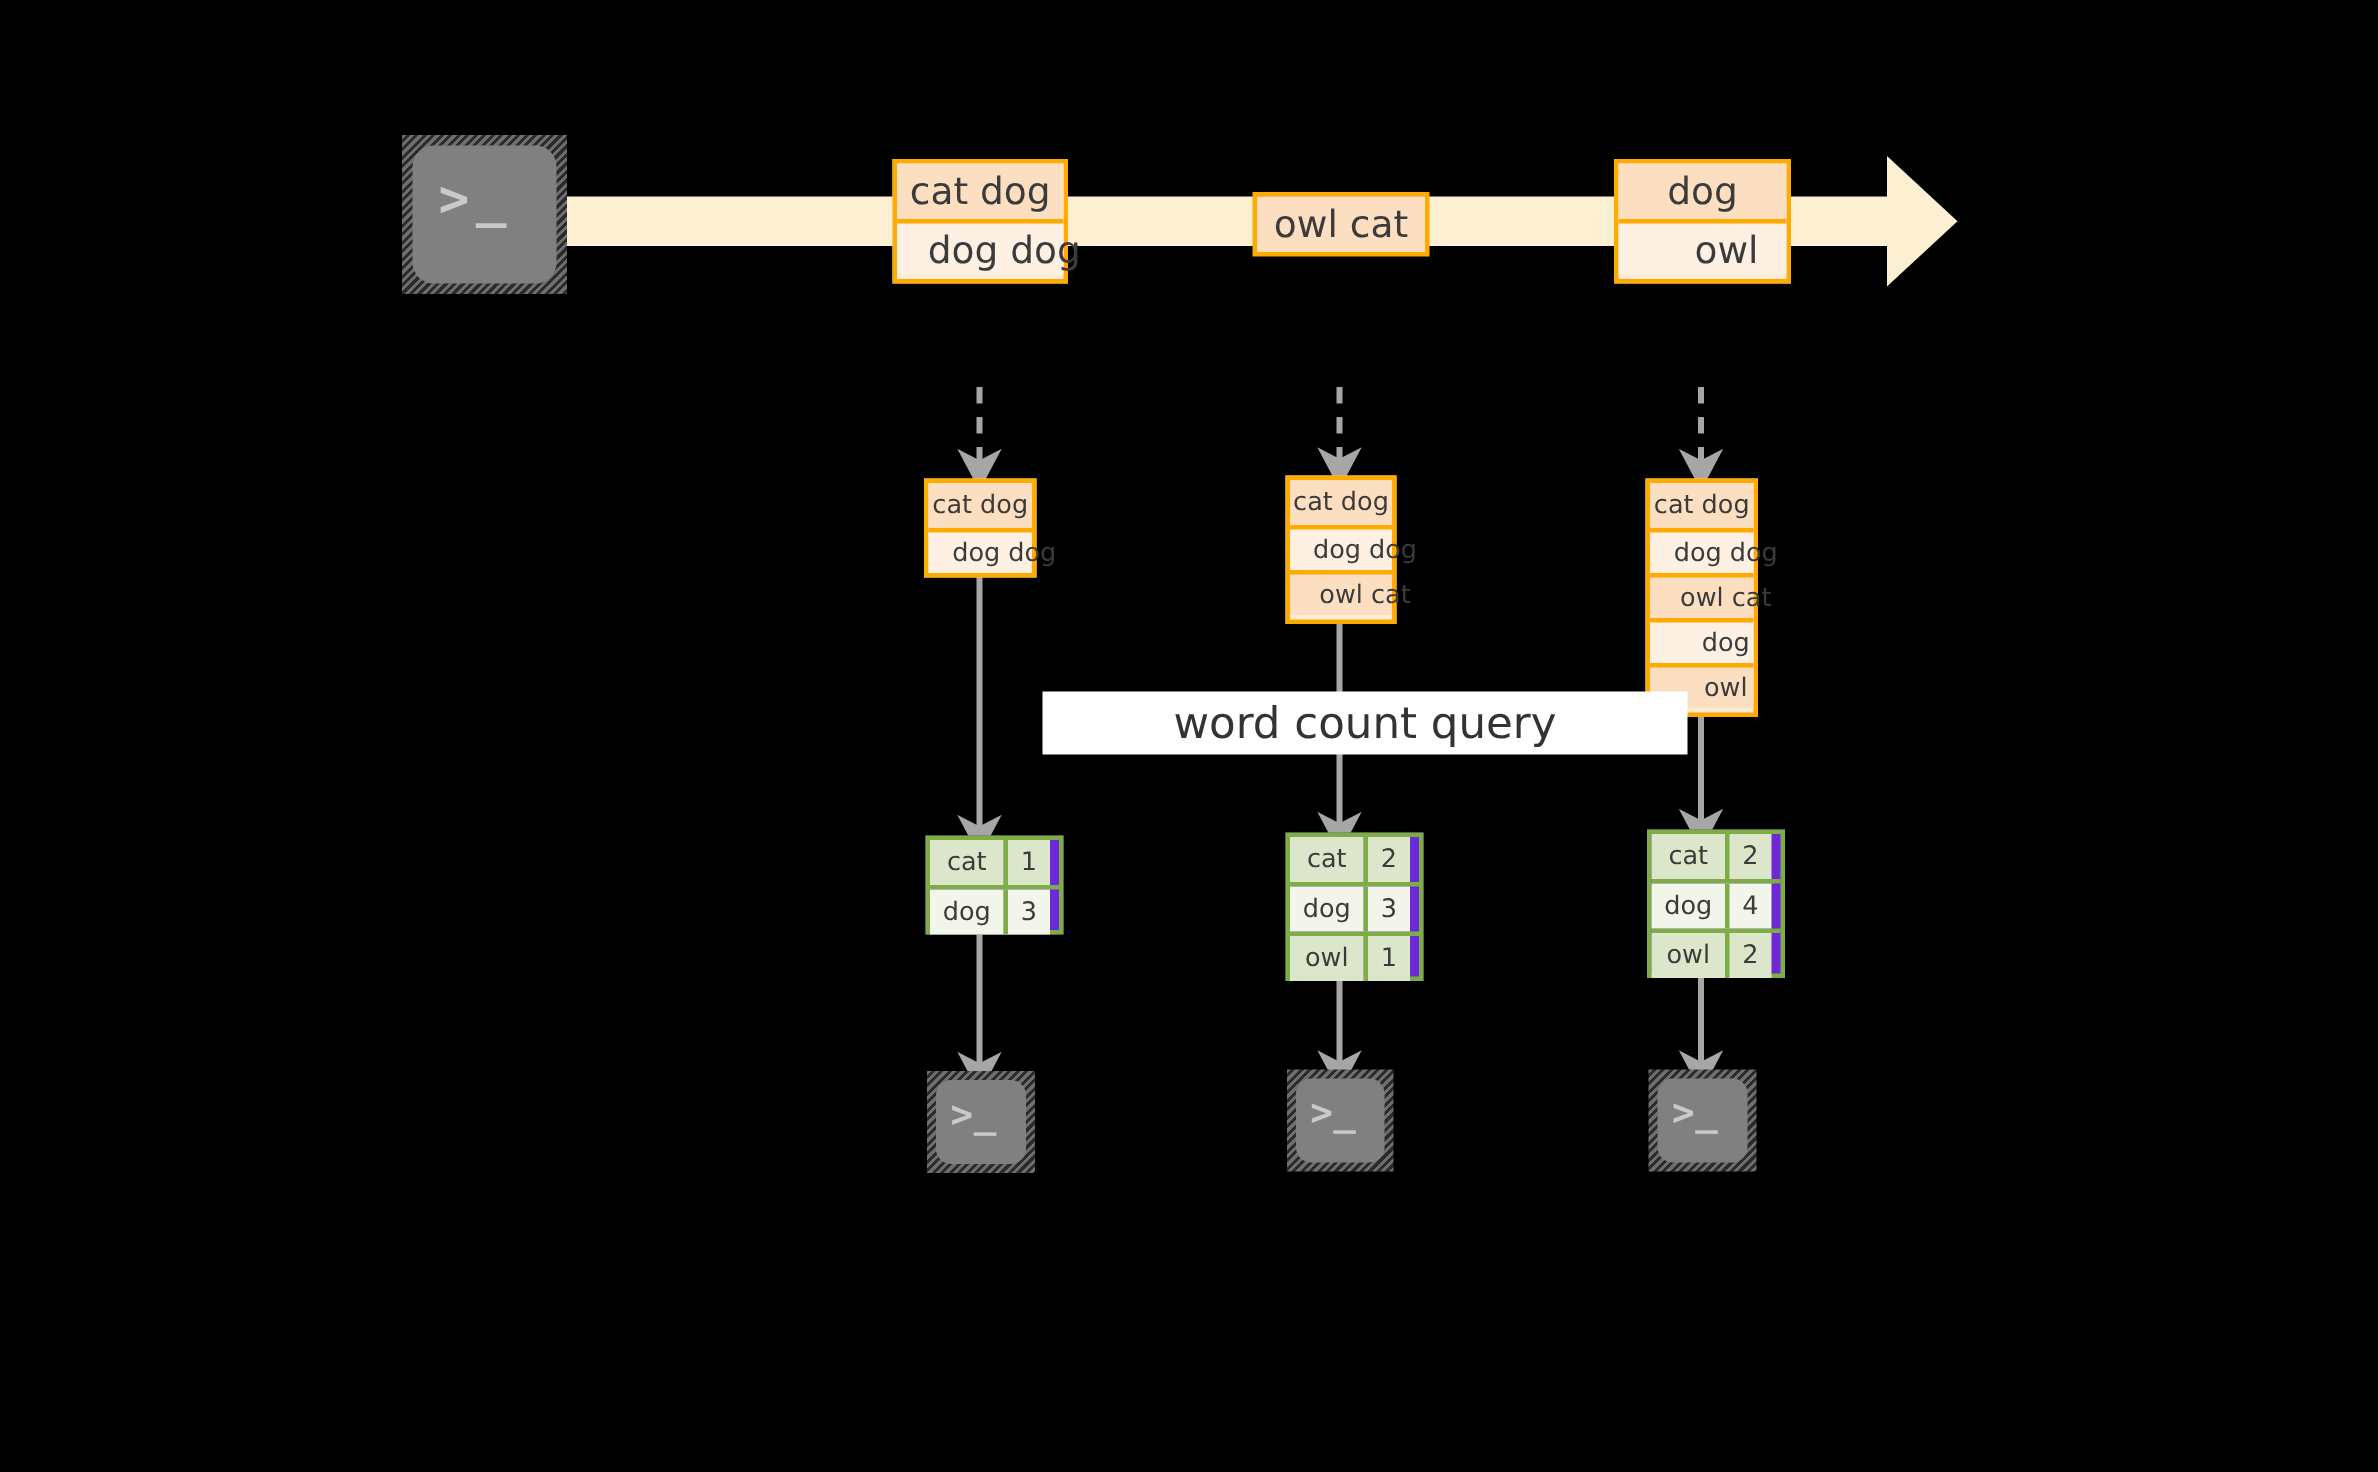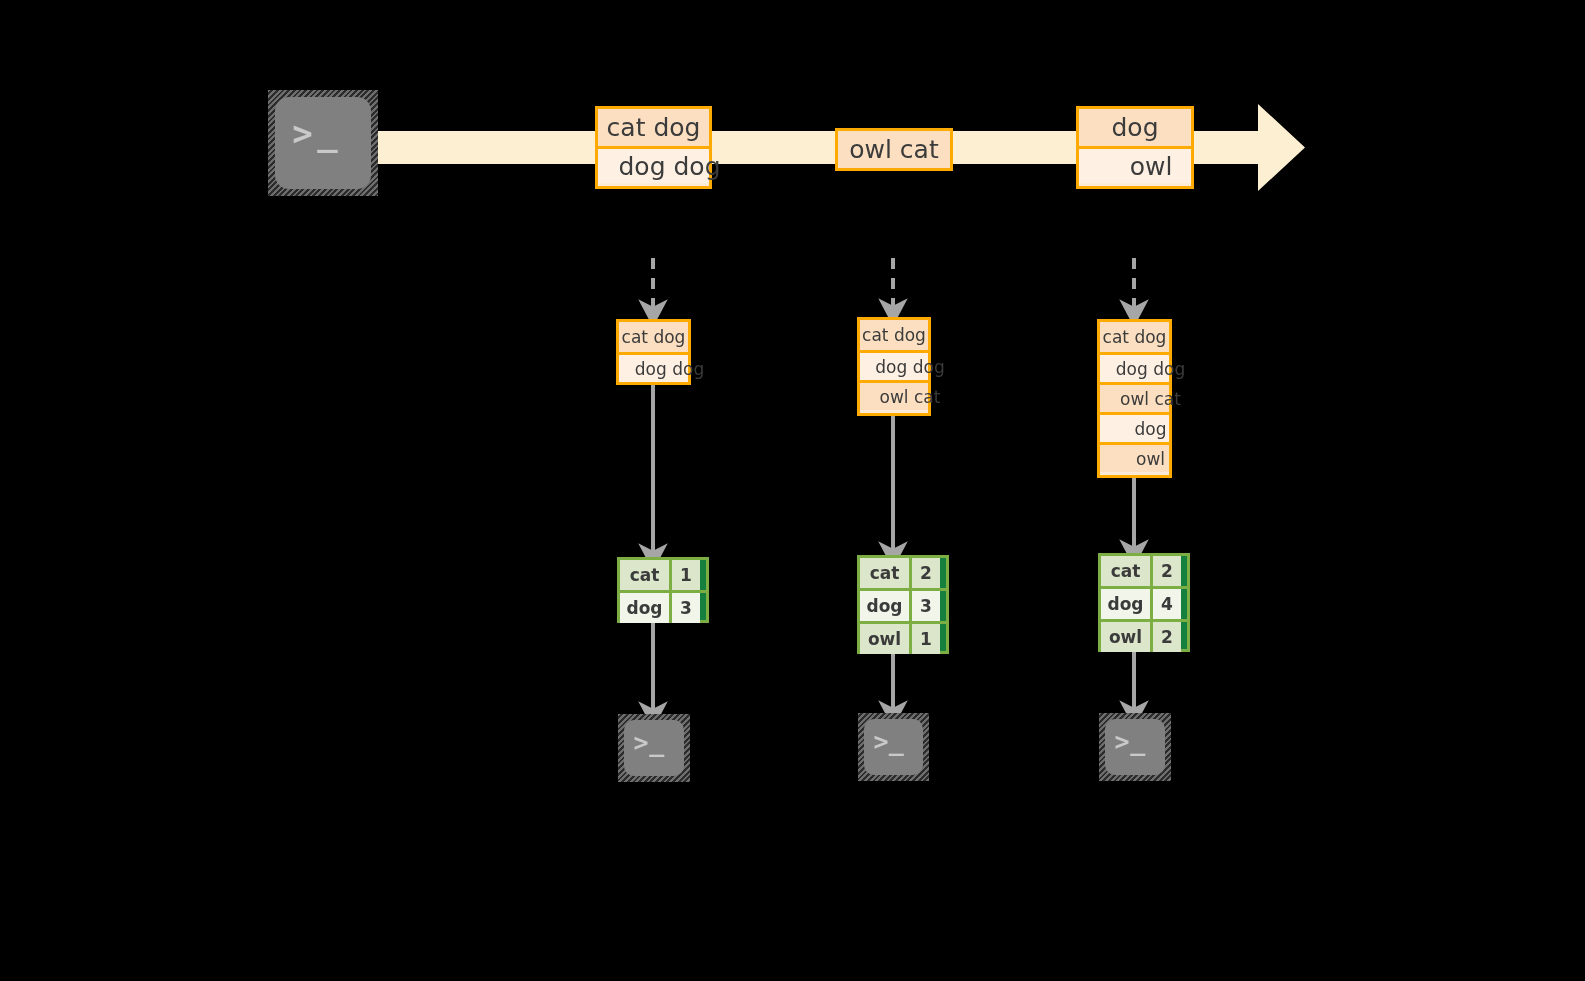--- a/index.html
+++ b/index.html
@@ -72,22 +72,21 @@
   .obox .orow + .orow { border-top: 3px solid #FFAA00; padding-left: 32px; }
 
   .stream-box .orow { height: 37px; font-size: 25px; }
   .stack-box  .orow { height: 30px; font-size: 17px; }
 
   
   .gbox {
     position: absolute;
     box-sizing: border-box;
     border: 3px solid #7CAE43;
-    background: #15803d;
-    font-weight: bold;
+    background: #6d28d9;
   }
   .gbox .grow {
     display: flex;
     height: 30px;
   }
   .gbox .grow + .grow { border-top: 3px solid #7CAE43; }
   .gbox .gcell {
     box-sizing: border-box;
     display: flex;
     align-items: center;
@@ -182,20 +181,23 @@
   </div>
 
   <div class="obox stack-box" style="left:1097px; top:319px; width:75px; height:159px;">
     <div class="orow dark">cat dog</div>
     <div class="orow light">dog dog</div>
     <div class="orow dark">owl cat</div>
     <div class="orow light">dog</div>
     <div class="orow dark">owl</div>
   </div>
 
+  <div class="query-band" style="left:695px; top:461px; width:430px; height:42px;">
+    <span>word count query</span>
+  </div>
 
   <div class="gbox" style="left:617px; top:557px; width:92px; height:66px;">
     <div class="grow dark">
       <div class="gcell word">cat</div>
       <div class="gcell cnt">1</div>
     </div>
     <div class="grow light">
       <div class="gcell word">dog</div>
       <div class="gcell cnt">3</div>
     </div>

